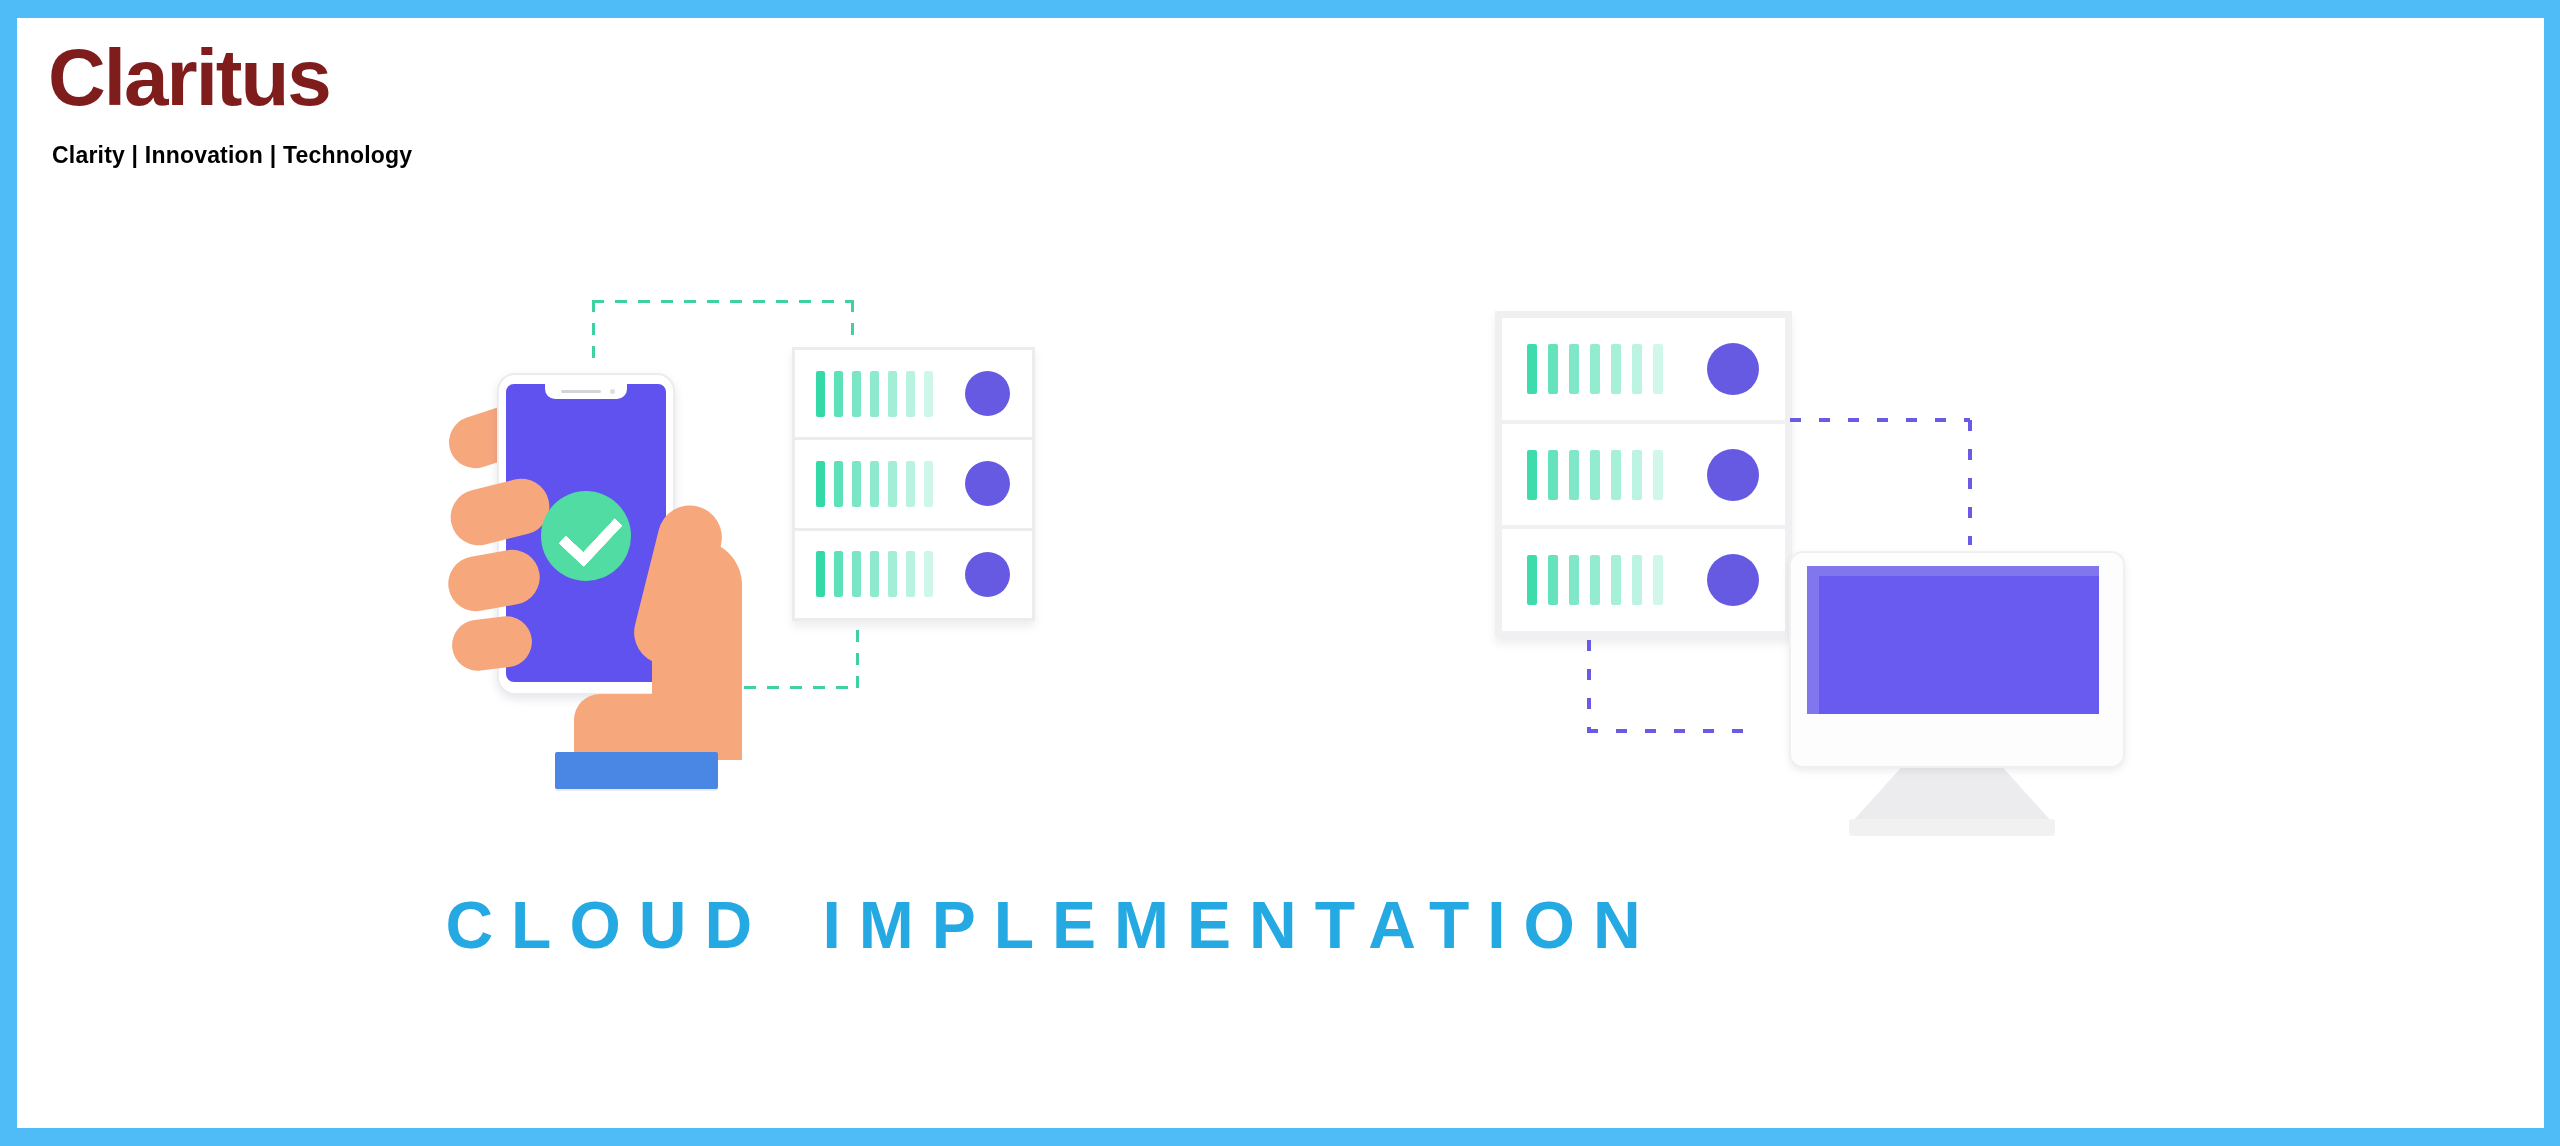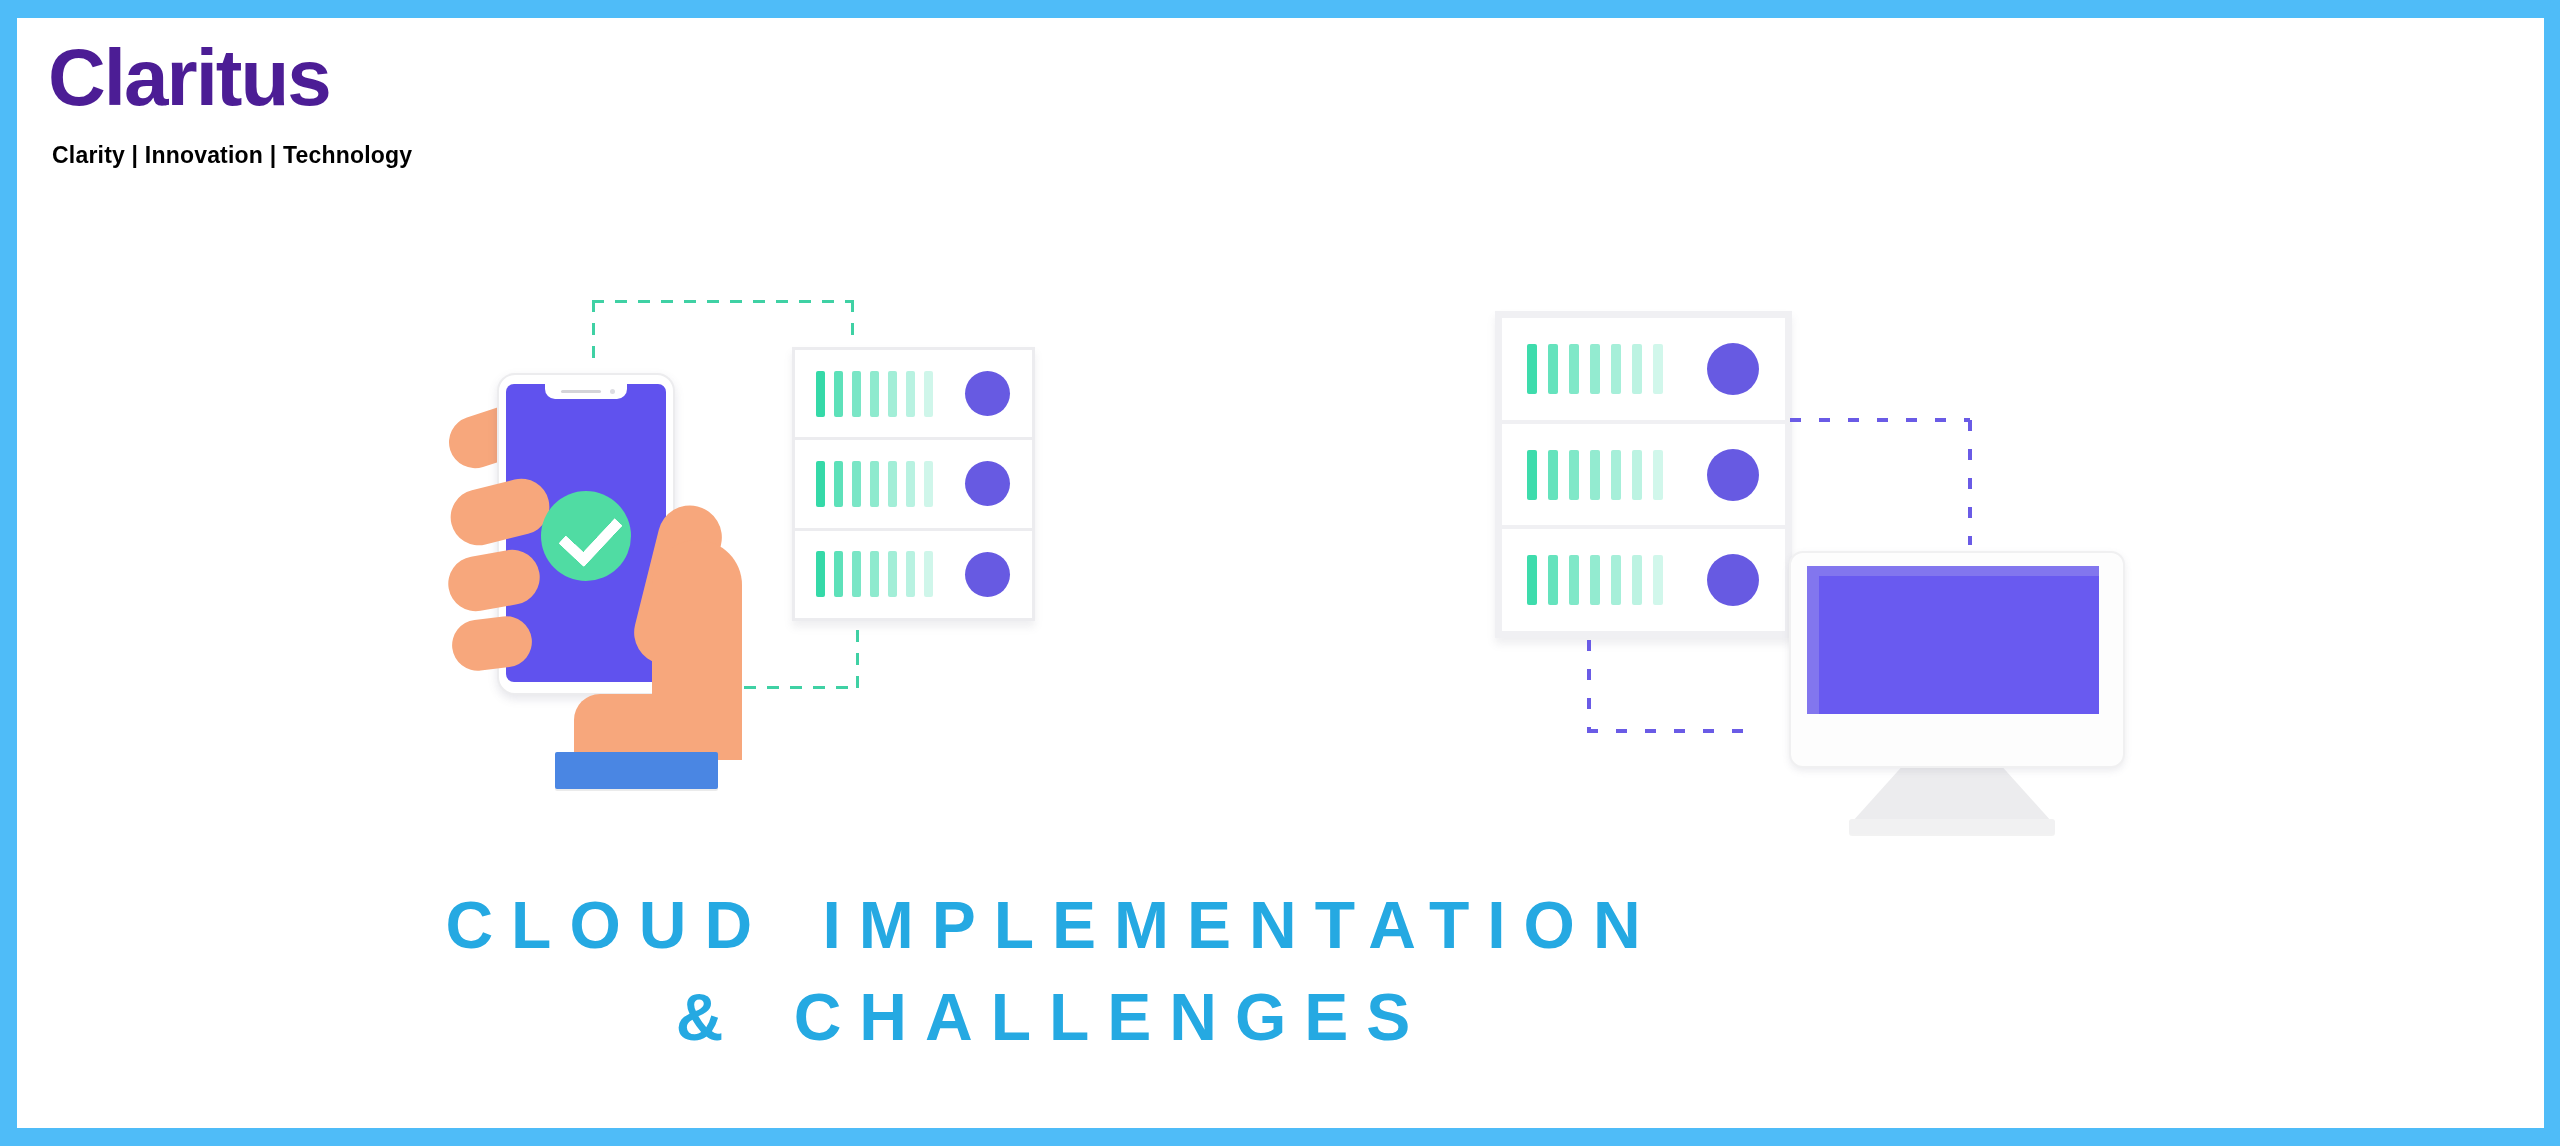--- a/index.html
+++ b/index.html
@@ -6,21 +6,21 @@
   .stage{
     position:relative;width:2560px;height:1146px;overflow:hidden;
     background:#4FBCF8;font-family:"Liberation Sans",sans-serif;
   }
   .canvas{position:absolute;left:17px;top:18px;right:16px;bottom:18px;background:#fff;}
   .abs{position:absolute;}
 
   
   .brand{
     position:absolute;left:48px;top:38px;
-    font-size:80px;font-weight:bold;letter-spacing:-2px;color:#4c1d95;line-height:1;
+    font-size:80px;font-weight:bold;letter-spacing:-2px;color:#7f1d1d;line-height:1;
   }
   .tagline{
     position:absolute;left:52px;top:142px;
     font-size:23px;font-weight:bold;color:#000000;letter-spacing:0.2px;
   }
 
   
   .dash-h-teal{height:3px;background:repeating-linear-gradient(to right,#3FD1A4 0 12px,transparent 12px 23px);}
   .dash-v-teal{width:3px;background:repeating-linear-gradient(to bottom,#3FD1A4 0 12px,transparent 12px 23px);}
   .dash-h-purple{height:4px;background:repeating-linear-gradient(to right,#6A5BE6 0 11px,transparent 11px 29px);}
@@ -227,15 +227,14 @@
     <div class="monitor-stand"></div>
     <div class="monitor-base"></div>
     <div class="monitor-body">
       <div class="mscreen-hi"></div>
       <div class="mscreen"></div>
     </div>
   </div>
 
   <div class="title-block">
     <div class="title-line">CLOUD IMPLEMENTATION</div>
-    <div class="title-line">&amp; CHALLENGES</div>
   </div>
 </div>
 
 </body></html>

